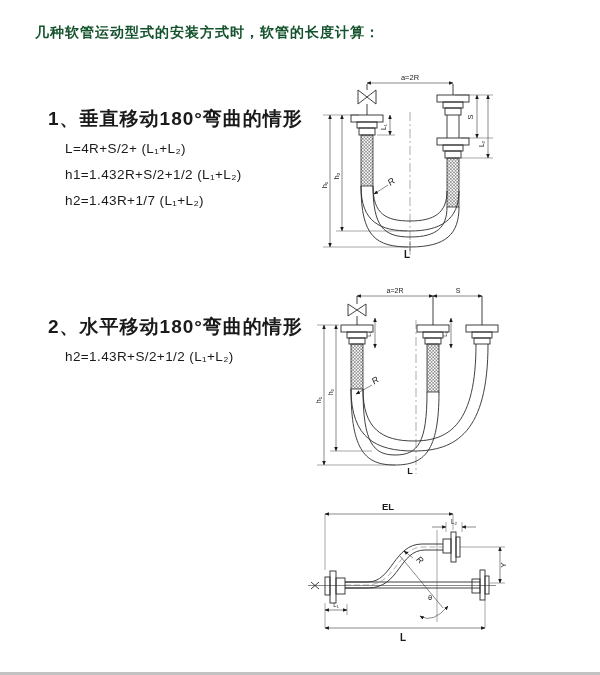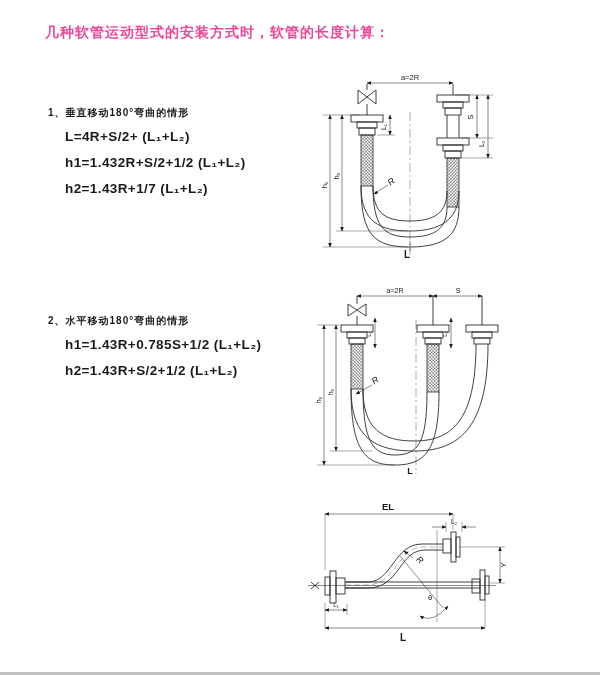--- a/index.html
+++ b/index.html
@@ -2,26 +2,26 @@
 <html><head>
 <meta charset="utf-8">
 <style>
   html,body{margin:0;padding:0;background:#e8e8e8;}
   .page{
     position:relative;width:600px;height:675px;background:#ffffff;
     font-family:"Liberation Sans","DejaVu Sans",sans-serif;color:#1a1a1a;
     overflow:hidden;margin:0 auto;
   }
   .title{
-    position:absolute;left:45px;top:24px;font-size:14px;font-weight:bold;
-    letter-spacing:1px;color:#ec4899;white-space:nowrap;
+    position:absolute;left:35px;top:24px;font-size:14px;font-weight:bold;
+    letter-spacing:1px;color:#14532d;white-space:nowrap;
   }
   .sec{position:absolute;left:48px;}
-  .sec-heading{font-size:10px;font-weight:bold;letter-spacing:1px;margin:0 0 9px 0;color:#1a1a1a;}
-  .formulas{padding-left:17px;font-weight:bold;}
+  .sec-heading{font-size:19px;font-weight:bold;letter-spacing:1px;margin:0 0 9px 0;color:#1a1a1a;}
+  .formulas{padding-left:17px;}
   .formula{font-size:13.5px;letter-spacing:0.4px;margin:0 0 9px 0;height:17px;color:#1a1a1a;}
   #sec1{top:106px;}
   #sec2{top:314px;}
   #sec3{top:523px;}
   .diag{position:absolute;}
   #d1{left:310px;top:70px;}
   #d2{left:310px;top:282px;}
   #d3{left:300px;top:500px;}
   svg{overflow:visible;}
   svg .ln{stroke:#2b2b2b;stroke-width:0.9;fill:none;}
@@ -45,21 +45,20 @@
     <div class="formulas">
       <div class="formula">L=4R+S/2+ (L₁+L₂)</div>
       <div class="formula">h1=1.432R+S/2+1/2 (L₁+L₂)</div>
       <div class="formula">h2=1.43R+1/7 (L₁+L₂)</div>
     </div>
   </div>
 
   <div class="sec" id="sec2">
     <div class="sec-heading">2、水平移动180°弯曲的情形</div>
     <div class="formulas">
-      <div class="formula">h1=1.43R+0.785S+1/2 (L₁+L₂)</div>
       <div class="formula">h2=1.43R+S/2+1/2 (L₁+L₂)</div>
     </div>
   </div>
 
 
   <svg id="d1" class="diag" width="290" height="190" viewBox="0 0 290 190">
     <defs>
       <pattern id="braidp" width="3.2" height="3.2" patternUnits="userSpaceOnUse">
         <path d="M0,3.2 L3.2,0 M0,0 L3.2,3.2" stroke="#4a4a4a" stroke-width="0.5" fill="none"></path>
       </pattern>

